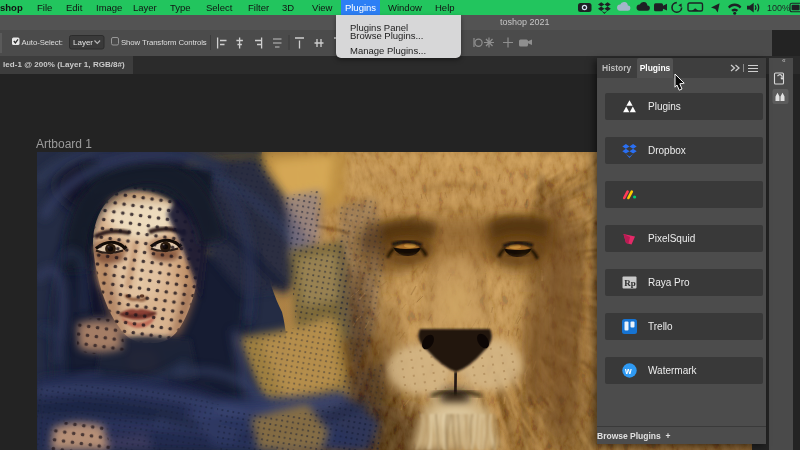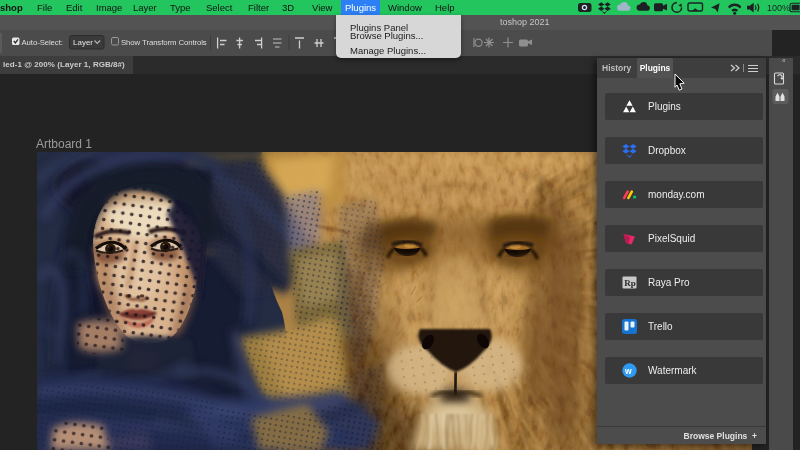--- a/index.html
+++ b/index.html
@@ -17,21 +17,21 @@
 #dropdown {position:absolute; left:336px; top:15px; width:125px; height:43px; background:#d7d7d8; border-radius:0 0 5px 5px; box-shadow:0 2px 5px rgba(0,0,0,0.4); z-index:50;}
 #dropdown div {height:14.3px; line-height:14.6px; font-size:9.5px; color:#1c1c1c; padding-left:14px;}
 #panel {position:absolute; left:597px; top:58px; width:169px; height:386px; background:#4c4c4c; z-index:40; box-shadow:-3px 2px 7px rgba(0,0,0,0.5);}
 #phead {position:absolute; left:0; top:0; width:169px; height:20px; background:#3e3e3e;}
 #phead .hist {position:absolute; left:5px; top:0; line-height:20px; font-size:8.5px; color:#bdbdbd; font-weight:bold;}
 #phead .plug {position:absolute; left:40px; top:0; width:36px; height:20px; background:#525252; border-radius:2px 2px 0 0; text-align:center; line-height:20px; font-size:8.5px; color:#fff; font-weight:bold;}
 #plist {position:absolute; left:0; top:20px; width:169px;}
 .pbtn {position:relative; margin:0 0 17px 8px; width:158px; height:27px; background:#393939; border-radius:2px;}
 .pbtn .ic {position:absolute; left:17px; top:6px; width:15px; height:15px;}
 .pbtn .lb {position:absolute; left:43px; top:0; line-height:27px; font-size:10px; color:#ececec;}
-#pfoot {position:absolute; left:0; bottom:0; width:169px; height:18px; border-top:1px solid #3a3a3a; font-size:8.5px; color:#e0e0e0; text-align:right; line-height:18px; padding-right:9px; font-weight:bold;}
+#pfoot {position:absolute; left:0; bottom:0; width:169px; height:18px; border-top:1px solid #3a3a3a; font-size:8.5px; color:#e0e0e0; text-align:left; line-height:18px; padding-right:9px; font-weight:bold;}
 #dock {position:absolute; left:769px; top:58px; width:24px; height:392px; background:#4a4a4a; z-index:39;}
 #cursor {position:absolute; left:672px; top:73px; z-index:60;}
 </style></head>
 <body>
 <div id="menubar">
   <span style="left:0px; font-weight:bold;">shop</span>
   <span style="left:37px;">File</span>
   <span style="left:66px;">Edit</span>
   <span style="left:96px;">Image</span>
   <span style="left:133px;">Layer</span>
@@ -1207,21 +1207,20 @@
         <span class="lb">Dropbox</span>
       </div>
     <div class="pbtn">
         <svg class="ic" viewBox="0 0 15 15">
           <g stroke-linecap="round" stroke-width="2.6" fill="none">
             <path d="M2.2 11 L5.6 4.6" stroke="#ff3b57"></path>
             <path d="M6.4 11 L9.8 4.6" stroke="#ffcb00"></path>
             <circle cx="12.6" cy="10" r="1.6" fill="#00ca72" stroke="none"></circle>
           </g>
         </svg>
-        <span class="lb">monday.com</span>
       </div>
     <div class="pbtn">
         <svg class="ic" viewBox="0 0 15 15">
           <path d="M1.5 3 L13 5.5 L9.5 13.5 L4 12 Z" fill="#e42a68"></path>
           <path d="M1.5 3 L8 6 L6.5 12.5 L4 12 Z" fill="#b81b53"></path>
         </svg>
         <span class="lb">PixelSquid</span>
       </div>
     <div class="pbtn">
         <svg class="ic" viewBox="0 0 15 15">

